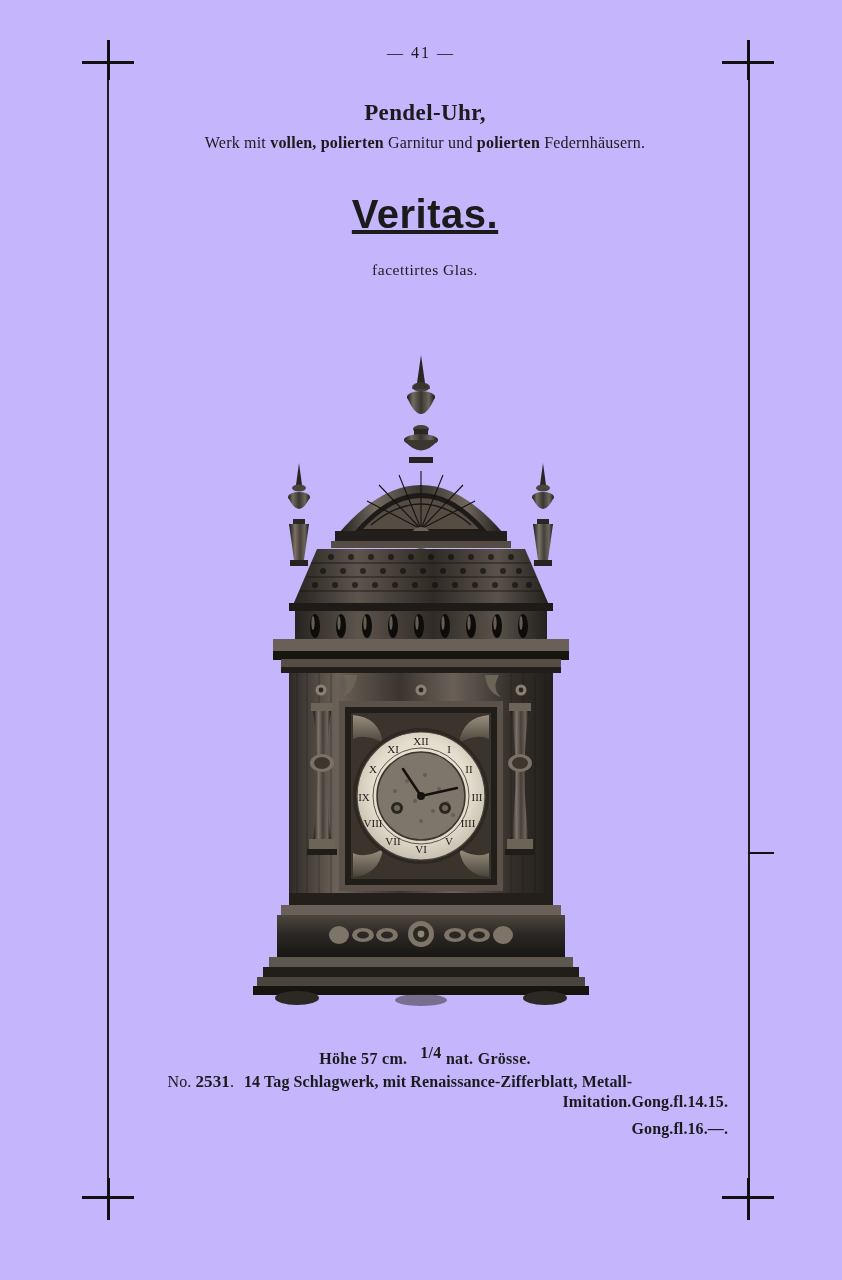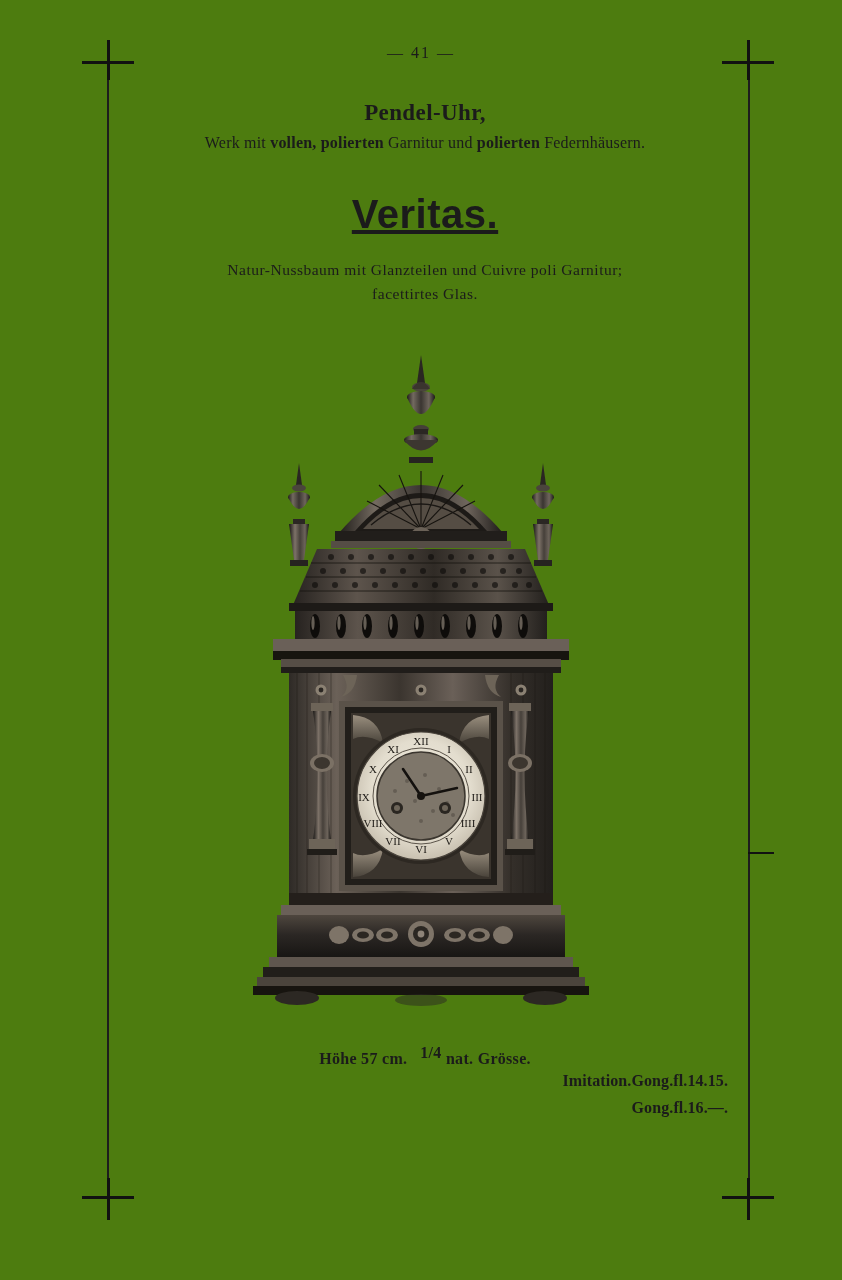--- a/index.html
+++ b/index.html
@@ -12,21 +12,21 @@
     height: 1280px;
     position: relative;
     font-family: "Liberation Serif", serif;
     color: #1b1b1b;
     overflow: hidden;
   }
 
   .page {
     position: absolute;
     inset: 0;
-    background: #4d7c0f;
+    background: #c4b5fd;
   }
 
   
   .frame-line {
     position: absolute;
     background: #1d1d1d;
   }
   .frame-v-left  { left: 107px; top: 60px;  width: 1.6px; height: 1138px; }
   .frame-v-right { left: 748px; top: 60px;  width: 1.6px; height: 1138px; }
 
@@ -180,21 +180,20 @@
   <div class="page-number">— 41 —</div>
 
   <div class="subtitle-block">
     <div class="subtitle-1">Pendel-Uhr,</div>
     <div class="subtitle-2"><span>Werk mit </span><b>vollen, polierten</b><span> Garnitur und </span><b>polierten</b><span> Federnhäusern.</span></div>
   </div>
 
   <div class="model-name">Veritas.</div>
 
   <div class="material-block">
-    <div>Natur-Nussbaum mit Glanzteilen und Cuivre poli Garnitur;</div>
     <div>facettirtes Glas.</div>
   </div>
 
   <div class="illustration">
     <svg width="420" height="675" viewBox="0 0 420 675" xmlns="http://www.w3.org/2000/svg">
       <defs>
         <linearGradient id="wood" x1="0" y1="0" x2="1" y2="0">
           <stop offset="0%" stop-color="#2e2a26"></stop>
           <stop offset="18%" stop-color="#6b6158"></stop>
           <stop offset="42%" stop-color="#3b352f"></stop>
@@ -522,20 +521,27 @@
   </div>
 
   <div class="size-line">
     <span>Höhe 57 cm.</span>&nbsp;&nbsp;
     <span class="frac"><span>1</span>/<span>4</span></span>
     <span>nat. Grösse.</span>
   </div>
 
   <div class="price-table">
 
+    <div class="price-row">
+      <div class="no-label">
+        <span>No.</span>
+        <b>2531</b><span>.</span>
+      </div>
+      <div class="desc">14 Tag Schlagwerk, mit Renaissance-Zifferblatt, Metall-</div>
+    </div>
     <div class="price-cont">
       <span>Imitation.</span>
       <span>Gong.</span>
       <span>fl.</span>
       <span class="amount">14.15.</span>
     </div>
 
     <div class="row-gap"></div>
 
     <div class="price-cont">

